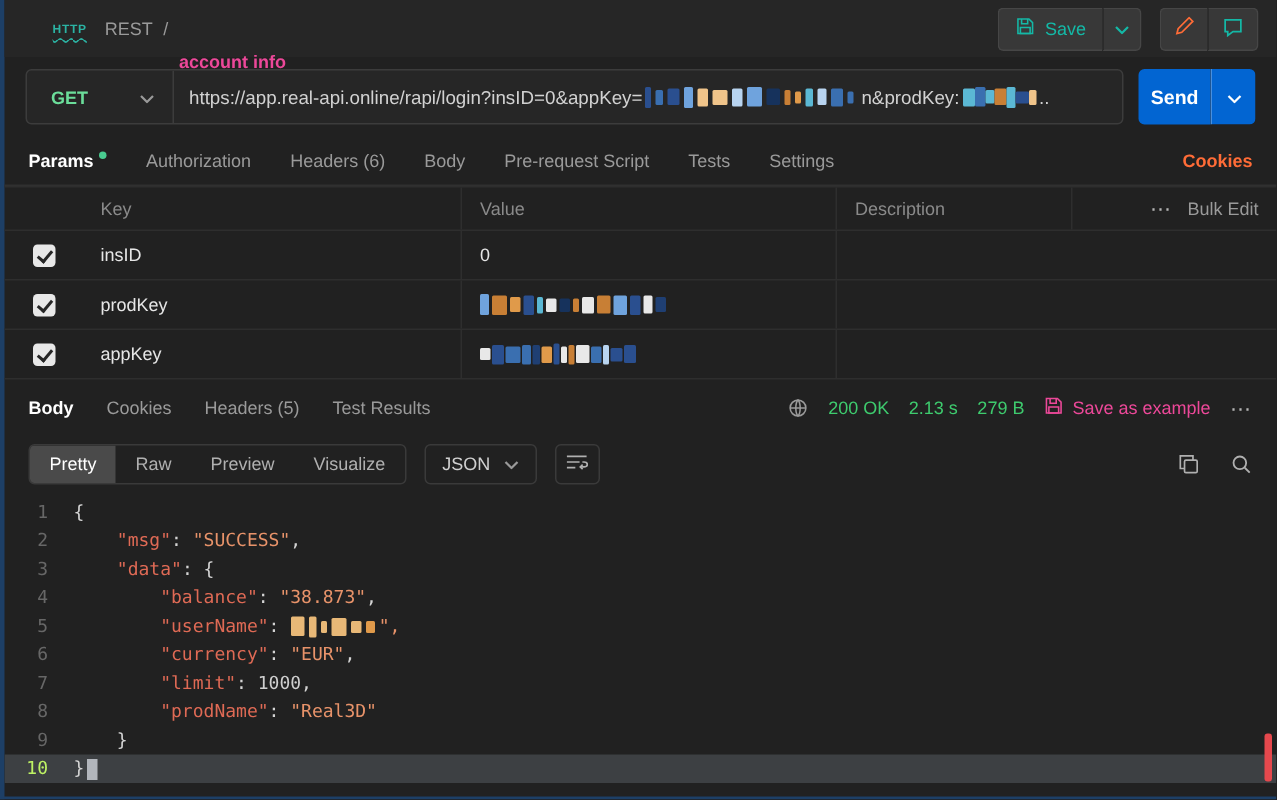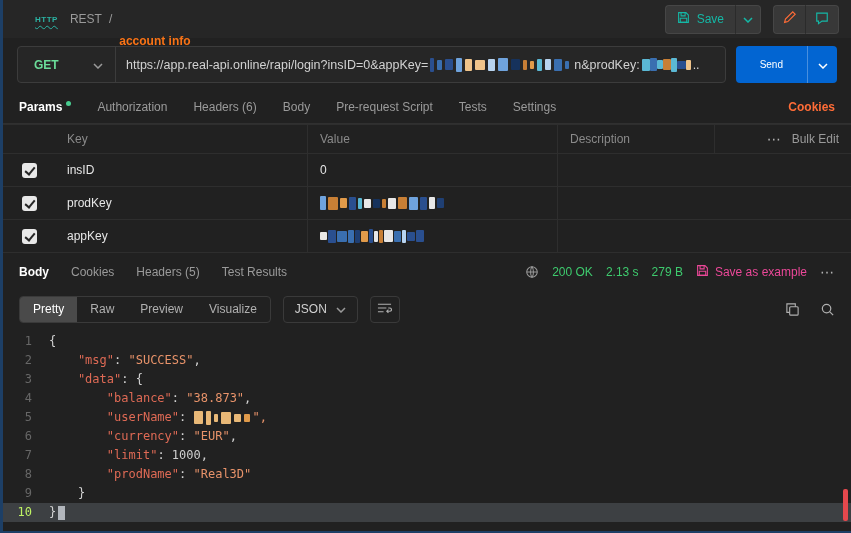--- a/index.html
+++ b/index.html
@@ -9,42 +9,42 @@
   .app { position:absolute; inset:0; display:flex; flex-direction:column; background:#212121;
          border-left:3px solid #1d3f66; border-bottom:2px solid #1d3f66; }
 
   
   .topbar { height:38px; background:#262626; display:flex; align-items:center;
             justify-content:space-between; padding:0 12px 0 32px; flex:0 0 auto; }
   .tb-left { display:flex; align-items:center; }
   .logo { color:#2bb3a3; font-size:8px; font-weight:bold; letter-spacing:.5px;
           text-decoration:underline wavy #2bb3a3; text-underline-offset:3px; margin-right:12px; }
   .bc-col,.bc-sep { color:#9a9a9a; margin-right:7px; }
-  .bc-req { color:#f97316; font-weight:bold;margin-top:44px; }
+  .bc-req { color:#ec4899; font-weight:bold;margin-top:44px; }
   .tb-right { display:flex; align-items:center; gap:12px; }
   .split { display:flex; }
   .btn { background:#383838; border:1px solid #464646; color:#14b8a6; display:flex; align-items:center;
          gap:7px; height:29px; padding:0 11px; cursor:pointer; font-size:12px; }
   .btn.seg-l { border-radius:4px 0 0 4px; border-right:none; }
   .btn.seg-r { border-radius:0 4px 4px 0; border-left:1px solid #2b2b2b; padding:0 7px; }
   .btn.icon-only { padding:0 9px; }
   .pencil { color:#ff6c37; }
 
   
   .request-row { display:flex; align-items:center; padding:8px 14px; gap:10px; flex:0 0 auto; }
   .url-box { flex:1; display:flex; align-items:center; height:37px; background:#262626;
              border:1px solid #3c3c3c; border-radius:4px; overflow:hidden; }
   .method { display:flex; align-items:center; justify-content:space-between; width:98px; padding:0 12px 0 16px;
             height:100%; border-right:1px solid #3c3c3c; color:#6bdd9a; font-weight:bold; cursor:pointer; flex:0 0 auto; }
   .method .chev { color:#9a9a9a; }
   .url-input { flex:1; padding:0 10px; color:#d2d2d2; font-size:12.5px; white-space:nowrap;
                overflow:hidden; display:flex; align-items:center; gap:2px; cursor:text; }
   .send-group { display:flex; flex:0 0 auto; }
-  .send { background:#0265d2; color:#fff; font-weight:normal; font-size:10px; border:none; height:37px;
-          padding:0 24px; border-radius:4px 0 0 4px; cursor:pointer; font-family:inherit; }
+  .send { background:#0265d2; color:#fff; font-weight:bold; font-size:13px; border:none; height:37px;
+          padding:0 8px; border-radius:4px 0 0 4px; cursor:pointer; font-family:inherit; }
   .send-caret { background:#0265d2; border:none; border-left:1px solid rgba(255,255,255,.28); height:37px;
                 width:30px; border-radius:0 4px 4px 0; color:#fff; display:flex; align-items:center;
                 justify-content:center; cursor:pointer; }
 
   
   .req-tabs { display:flex; align-items:center; padding:0 16px; height:33px;
               border-bottom:1px solid #303030; gap:26px; flex:0 0 auto; }
   .rtab { color:#9a9a9a; cursor:pointer; white-space:nowrap; }
   .rtab.active { color:#fff; font-weight:bold; }
   .dot { display:inline-block; width:5px; height:5px; border-radius:50%; background:#49cc90;

